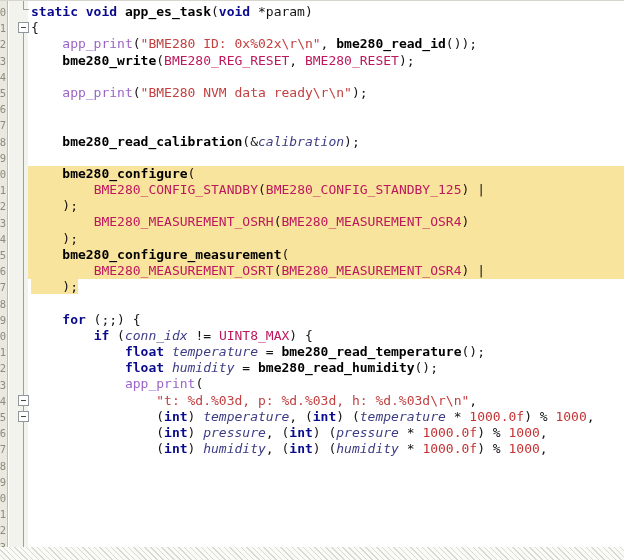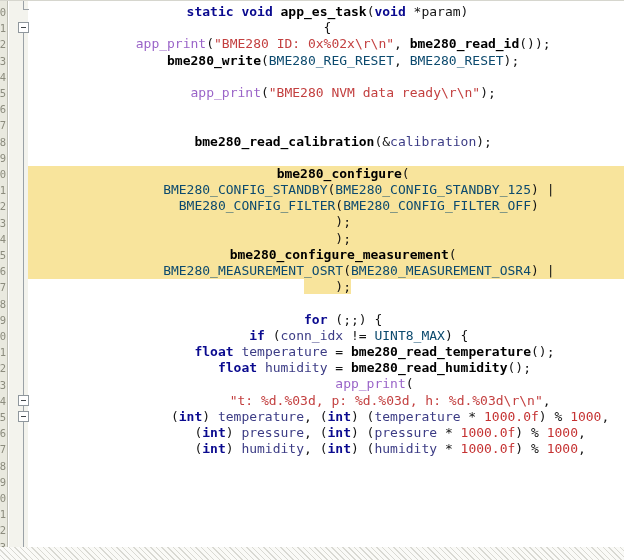--- a/index.html
+++ b/index.html
@@ -26,29 +26,29 @@
   .fold-vline { position:absolute; width:1px; background:#9aa1a6; left:14px; z-index:3; }
   .fold-tick  { position:absolute; height:1px; background:#9aa1a6; z-index:3; }
   .fold-box {
     position:absolute; left:9px; width:11px; height:11px; background:#fff;
     border:1px solid #8f979d; z-index:4;
   }
   .fold-box .minus {
     position:absolute; left:2px; top:4px; width:5px; height:1px; background:#40464a;
   }
   
-  .code { position:absolute; left:28px; top:0; width:596px; height:560px; padding-top:3px; z-index:1;text-align:center; }
+  .code { position:absolute; left:28px; top:0; width:596px; height:560px; padding-top:3px; z-index:1; }
   .line { height:16.2px; line-height:16.2px; white-space:pre; padding-left:3px; }
   .line.hl { background:var(--hl); }
   .hl-part { background:var(--hl); }
   .tok-kw    { color:#0a0a8f; font-weight:bold; }
   .tok-fn    { color:#000000; font-weight:bold; }
   .tok-call  { color:#9a64c8; }
-  .tok-macro { color:#0c4a6e; }
-  .tok-var   { color:#3c3c85; }
+  .tok-macro { color:#be185d; }
+  .tok-var   { color:#3c3c85;font-style:italic; }
   .tok-str   { color:#c34040; }
   .tok-num   { color:#c53232; }
   .tok-pl    { color:#141414; }
   
   .hatch {
     position:absolute; left:0; bottom:0; width:624px; height:13px; z-index:5;
     background:repeating-linear-gradient(45deg,#fafaf7 0 3px,#d9d9d3 3px 4px);
   }
 </style>
 </head>
@@ -115,22 +115,22 @@
       <div class="line"><span class="tok-pl">    </span><span class="tok-call">app_print</span><span class="tok-pl">(</span><span class="tok-str">"BME280 ID: 0x%02x\r\n"</span><span class="tok-pl">, </span><span class="tok-fn">bme280_read_id</span><span class="tok-pl">());</span></div>
       <div class="line"><span class="tok-pl">    </span><span class="tok-fn">bme280_write</span><span class="tok-pl">(</span><span class="tok-macro">BME280_REG_RESET</span><span class="tok-pl">, </span><span class="tok-macro">BME280_RESET</span><span class="tok-pl">);</span></div>
       <div class="line"></div>
       <div class="line"><span class="tok-pl">    </span><span class="tok-call">app_print</span><span class="tok-pl">(</span><span class="tok-str">"BME280 NVM data ready\r\n"</span><span class="tok-pl">);</span></div>
       <div class="line"></div>
       <div class="line"></div>
       <div class="line"><span class="tok-pl">    </span><span class="tok-fn">bme280_read_calibration</span><span class="tok-pl">(&amp;</span><span class="tok-var">calibration</span><span class="tok-pl">);</span></div>
       <div class="line"></div>
       <div class="line hl"><span class="tok-pl">    </span><span class="tok-fn">bme280_configure</span><span class="tok-pl">(</span></div>
       <div class="line hl"><span class="tok-pl">        </span><span class="tok-macro">BME280_CONFIG_STANDBY</span><span class="tok-pl">(</span><span class="tok-macro">BME280_CONFIG_STANDBY_125</span><span class="tok-pl">) |</span></div>
-      <div class="line hl"><span class="tok-pl">        </span><span class="tok-macro">BME280_CONFIG_FILTER</span><span class="tok-pl">(</span><span class="tok-macro">BME280_CONFIG_FILTER_OFF</span><span class="tok-pl">)</span></div>
       <div class="line hl"><span class="tok-pl">    );</span></div>
+      <div class="line hl"><span class="tok-pl">        </span><span class="tok-macro">BME280_MEASUREMENT_OSRH</span><span class="tok-pl">(</span><span class="tok-macro">BME280_MEASUREMENT_OSR4</span><span class="tok-pl">)</span></div>
       <div class="line hl"><span class="tok-pl">    );</span></div>
       <div class="line hl"><span class="tok-pl">    </span><span class="tok-fn">bme280_configure_measurement</span><span class="tok-pl">(</span></div>
       <div class="line hl"><span class="tok-pl">        </span><span class="tok-macro">BME280_MEASUREMENT_OSRT</span><span class="tok-pl">(</span><span class="tok-macro">BME280_MEASUREMENT_OSR4</span><span class="tok-pl">) |</span></div>
       <div class="line"><span class="hl-part"><span class="tok-pl">    );</span></span></div>
       <div class="line"></div>
       <div class="line"><span class="tok-pl">    </span><span class="tok-kw">for</span><span class="tok-pl"> (;;) {</span></div>
       <div class="line"><span class="tok-pl">        </span><span class="tok-kw">if</span><span class="tok-pl"> (</span><span class="tok-var">conn_idx</span><span class="tok-pl"> != </span><span class="tok-macro">UINT8_MAX</span><span class="tok-pl">) {</span></div>
       <div class="line"><span class="tok-pl">            </span><span class="tok-kw">float</span><span class="tok-pl"> </span><span class="tok-var">temperature</span><span class="tok-pl"> = </span><span class="tok-fn">bme280_read_temperature</span><span class="tok-pl">();</span></div>
       <div class="line"><span class="tok-pl">            </span><span class="tok-kw">float</span><span class="tok-pl"> </span><span class="tok-var">humidity</span><span class="tok-pl"> = </span><span class="tok-fn">bme280_read_humidity</span><span class="tok-pl">();</span></div>
       <div class="line"><span class="tok-pl">            </span><span class="tok-call">app_print</span><span class="tok-pl">(</span></div>

